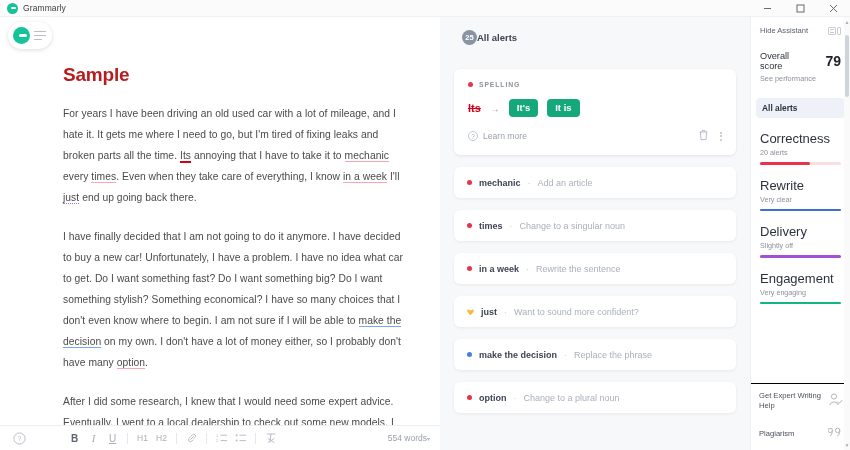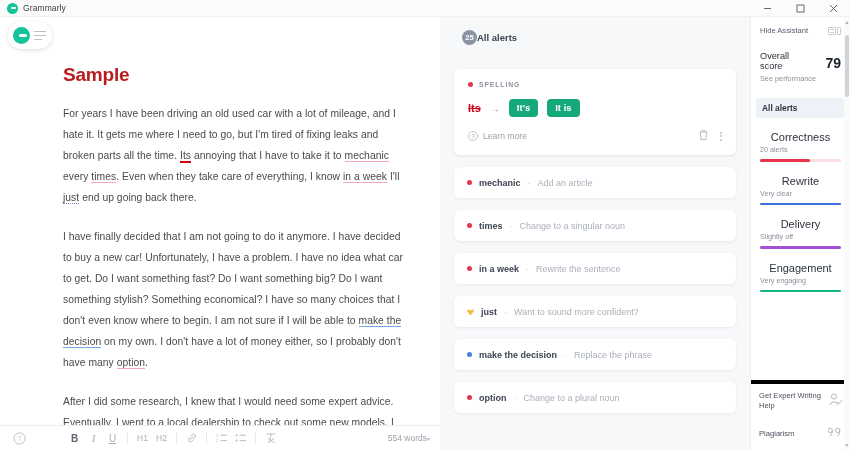--- a/index.html
+++ b/index.html
@@ -151,40 +151,40 @@
   }
   .side-top { padding: 9px 9px 0 9px; display: flex; align-items: center; }
   .hide-assistant { font-size: 7.6px; color: #5a6070; }
   .panel-icon { margin-left: auto; display: flex; gap: 1.5px; align-items: center; }
   .panel-icon .pi-a { width: 8px; height: 8px; border: 1px solid #c9ced6; border-radius: 1px; position: relative; }
   .panel-icon .pi-a::before { content:""; position:absolute; left:1px; top:1.5px; width:4px; height:1px; background:#c9ced6; }
   .panel-icon .pi-a::after  { content:""; position:absolute; left:1px; top:4px; width:4px; height:1px; background:#c9ced6; }
   .panel-icon .pi-b { width: 4px; height: 8px; border: 1px solid #c9ced6; border-radius: 1px; }
 
   .side-block { padding: 0 9px; }
-  .score-row { display: flex; align-items: flex-end; gap: 16px; margin-top: 16px; }
+  .score-row { display: flex; align-items: center; gap: 16px; margin-top: 16px; }
   .score-label { font-size: 9.2px; color: #2c323d; }
   .score-num { font-size: 14px; font-weight: bold; color: #1b2029; margin-left: auto; }
   .score-sub { font-size: 7.3px; color: #8b909b; margin-top: 3px; }
 
   .goals-title { font-size: 9.2px; color: #2c323d; margin-top: 18px; }
   .goals-sub { font-size: 7.3px; color: #8b909b; margin-top: 3px; }
 
   .tab-allalerts {
     margin: 15px 5px 0 5px; background: #eef1f8; border-radius: 4px;
     padding: 5px 6px; font-size: 8.4px; font-weight: bold; color: #2c323d;
   }
 
   .metric { padding: 0 9px; margin-top: 13px; }
-  .metric-name { font-size: 11px; color: #2c323d; text-align: center; }
+  .metric-name { font-size: 13px; color: #2c323d; }
   .metric-sub { font-size: 7.2px; color: #8b909b; margin-top: 2px; }
   .bar { height: 2.5px; border-radius: 2px; margin-top: 5px; position: relative; }
   .bar .fill { position: absolute; left: 0; top: 0; bottom: 0; border-radius: 2px; }
 
-  .side-foot { position: absolute; bottom: 0; left: 0; width: 100px; border-top: 4px solid #000000; }
+  .side-foot { position: absolute; bottom: 0; left: 0; width: 100px; border-top: 1px solid #000000; }
   .foot-row { display: flex; align-items: center; padding: 7px 8px; gap: 4px; }
   .foot-text { font-size: 7.6px; color: #4a505c; line-height: 10px; }
   .foot-ico { margin-left: auto; color: #b0b6c0; }
 
   .scrollbar {
     position: absolute; right: 0; top: 17px; width: 6px; height: 433px; background: #fafafa;
   }
   .scroll-thumb { position: absolute; top: 18px; left: 1px; width: 4px; height: 62px; background: #cfd3da; border-radius: 2px; }
   .scroll-arrow { position: absolute; left: 0; width: 6px; text-align: center; font-size: 5px; color: #a9aeb8; }
 </style>

